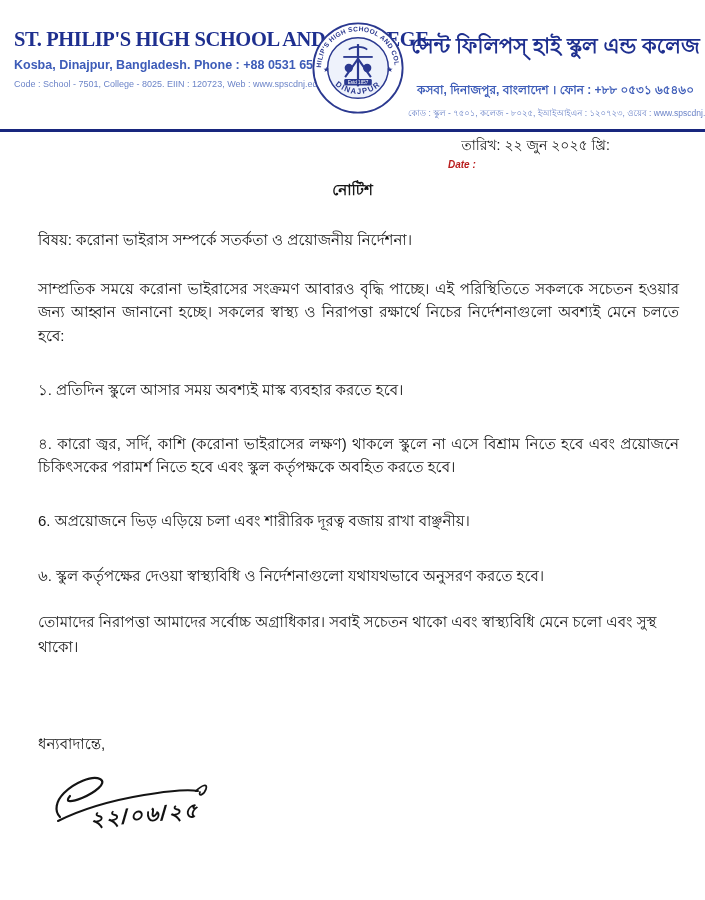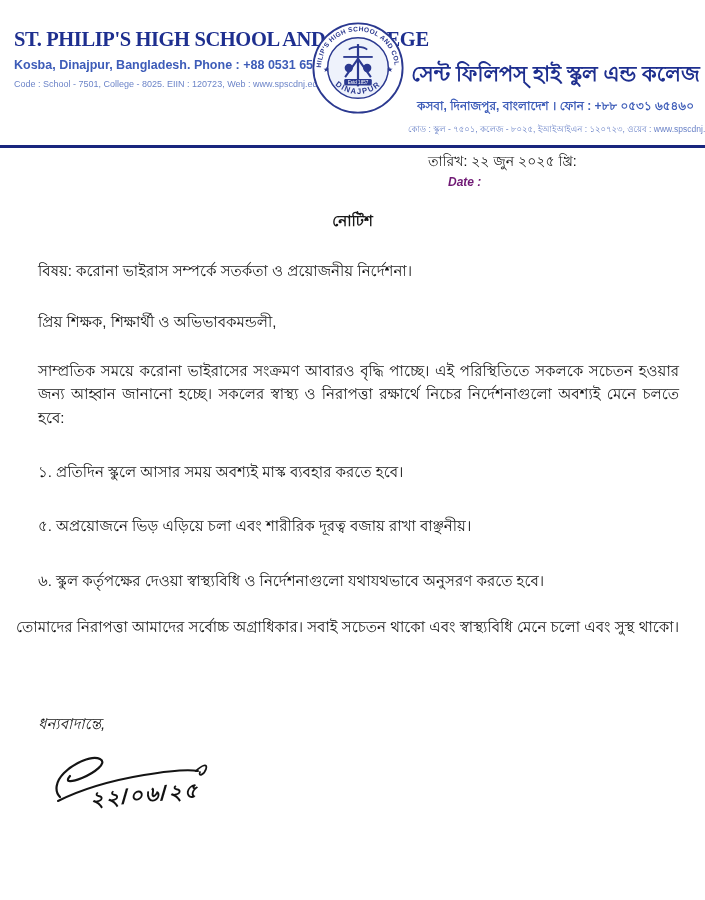--- a/index.html
+++ b/index.html
@@ -41,73 +41,72 @@
     color:#6c84c8;
     white-space:nowrap;
   }
   .logo-wrap { width:92px; height:92px; flex:0 0 auto; margin-top:-2px; }
   .hdr-right { width:295px; text-align:center; padding-top:6px; margin-left:4px; }
   .hdr-right .school-bn {
     font-weight:bold;
     font-size:21px;
     color:#1e2f8f;
     white-space:nowrap;
-    margin-top:28px;
   }
   .hdr-right .addr-bn {
-    margin-top:4px;
+    margin-top:16px;
     font-size:12px;
     font-weight:bold;
     color:#3d5cb8;
     white-space:nowrap;
   }
   .hdr-right .code-bn {
     margin-top:6px;
     font-size:8.5px;
     color:#6c84c8;
     white-space:nowrap;
   }
   .rule {
     border-top:3px solid #18267e;
     margin-top:2px;
   }
   
   .date-block {
     width:215px;
     margin:2px 62px 0 auto;
   }
-  .date-bn { font-size:14px; color:#111; }
+  .date-bn { font-size:14px; color:#111;text-align:center; }
   .date-en {
-    font-size:12px;
+    font-size:10px;
     font-weight:bold;
     font-style:italic;
-    color:#701a75;
+    color:#b91c1c;
     margin-left:20px;
     margin-top:1px;
   }
   
   .title {
     text-align:center;
     font-weight:bold;
     font-size:20px;
-    margin-top:20px;
+    margin-top:8px;
     color:#111;
   }
   .bodytext { font-size:15px; color:#161616; }
   .subject  { margin:25px 30px 0 38px; }
   .greeting { margin:26px 30px 0 38px; }
   .intro {
     margin:24px 26px 0 38px;
     text-align:justify;
     line-height:1.55;
   }
   .item  { margin:32px 26px 0 38px; line-height:1.5; }
   .item-wrap { text-align:justify; }
-  .closing { margin:23px 26px 0 16px; }
-  .thanks  { margin:72px 26px 0 38px;font-style:italic; }
+  .closing { margin:23px 26px 0 38px; }
+  .thanks  { margin:72px 26px 0 38px; }
   
   .sig-area { position:relative; margin:8px 0 0 48px; width:260px; height:78px; }
   .sig-svg { position:absolute; left:0; top:0; }
   .sig-date {
     position:absolute;
     left:42px; top:34px;
     font-size:21px;
     font-style:italic;
     font-weight:bold;
     color:#111;
@@ -168,25 +167,25 @@
   <div class="rule"></div>
 
   <div class="date-block">
     <div class="date-bn">তারিখ: ২২ জুন ২০২৫ খ্রি:</div>
     <div class="date-en">Date :</div>
   </div>
 
   <div class="title bodytext">নোটিশ</div>
 
   <p class="subject bodytext">বিষয়: করোনা ভাইরাস সম্পর্কে সতর্কতা ও প্রয়োজনীয় নির্দেশনা।</p>
-  <p class="greeting bodytext">প্রিয় শিক্ষক, শিক্ষার্থী ও অভিভাবকমন্ডলী,</p>
   <p class="intro bodytext">সাম্প্রতিক সময়ে করোনা ভাইরাসের সংক্রমণ আবারও বৃদ্ধি পাচ্ছে। এই পরিস্থিতিতে সকলকে সচেতন হওয়ার জন্য আহ্বান জানানো হচ্ছে। সকলের স্বাস্থ্য ও নিরাপত্তা রক্ষার্থে নিচের নির্দেশনাগুলো অবশ্যই মেনে চলতে হবে:</p>
 
   <p class="item bodytext">১. প্রতিদিন স্কুলে আসার সময় অবশ্যই মাস্ক ব্যবহার করতে হবে।</p>
-  <p class="item bodytext">৫. অপ্রয়োজনে ভিড় এড়িয়ে চলা এবং শারীরিক দূরত্ব বজায় রাখা বাঞ্ছনীয়।</p>
+  <p class="item item-wrap bodytext">৪. কারো জ্বর, সর্দি, কাশি (করোনা ভাইরাসের লক্ষণ) থাকলে স্কুলে না এসে বিশ্রাম নিতে হবে এবং প্রয়োজনে চিকিৎসকের পরামর্শ নিতে হবে এবং স্কুল কর্তৃপক্ষকে অবহিত করতে হবে।</p>
+  <p class="item bodytext">6. অপ্রয়োজনে ভিড় এড়িয়ে চলা এবং শারীরিক দূরত্ব বজায় রাখা বাঞ্ছনীয়।</p>
   <p class="item bodytext">৬. স্কুল কর্তৃপক্ষের দেওয়া স্বাস্থ্যবিধি ও নির্দেশনাগুলো যথাযথভাবে অনুসরণ করতে হবে।</p>
 
   <p class="closing bodytext">তোমাদের নিরাপত্তা আমাদের সর্বোচ্চ অগ্রাধিকার। সবাই সচেতন থাকো এবং স্বাস্থ্যবিধি মেনে চলো এবং সুস্থ থাকো।</p>
   <p class="thanks bodytext">ধন্যবাদান্তে,</p>
 
   <div class="sig-area">
     <svg class="sig-svg" width="240" height="78" viewBox="0 0 240 78">
       <path d="M12 52 C6 46 8 36 16 28 C26 18 44 10 52 14 C60 18 46 28 34 33 C24 37 16 38 22 31" fill="none" stroke="#141414" stroke-width="2.2" stroke-linecap="round"></path>
       <path d="M10 56 C30 46 60 36 96 30 C120 26 140 24 150 26" fill="none" stroke="#141414" stroke-width="2" stroke-linecap="round"></path>
       <path d="M148 26 C154 20 160 18 158 24 C156 30 150 32 152 27" fill="none" stroke="#141414" stroke-width="1.8" stroke-linecap="round"></path>

